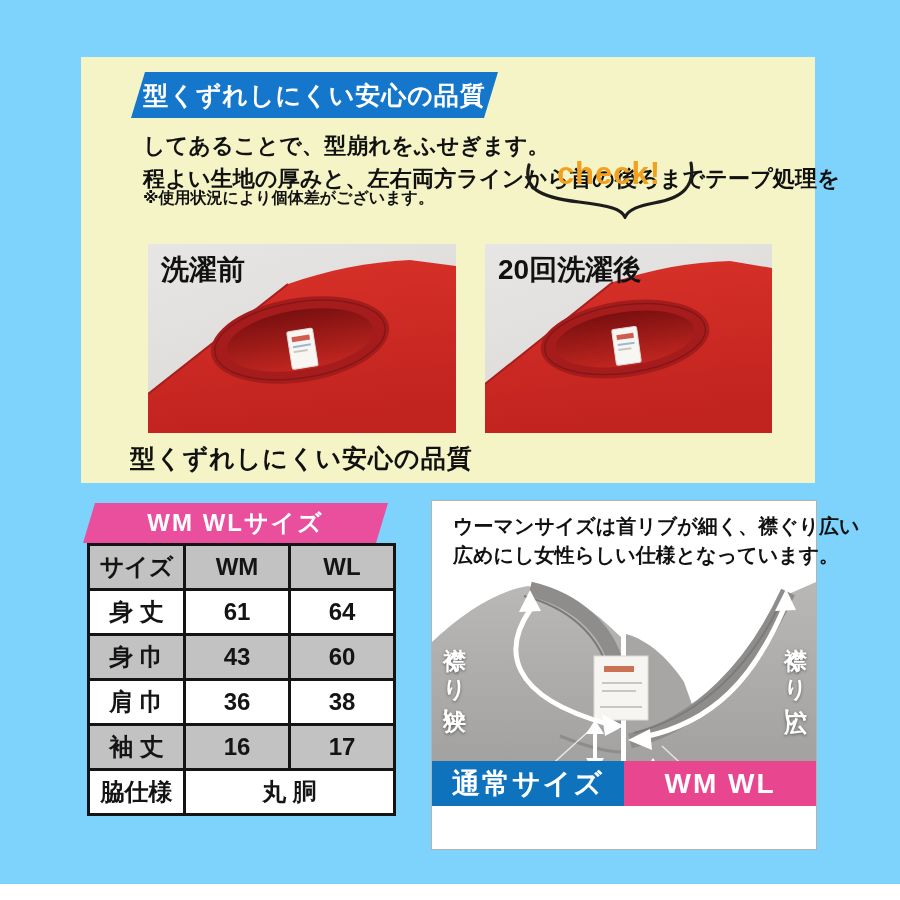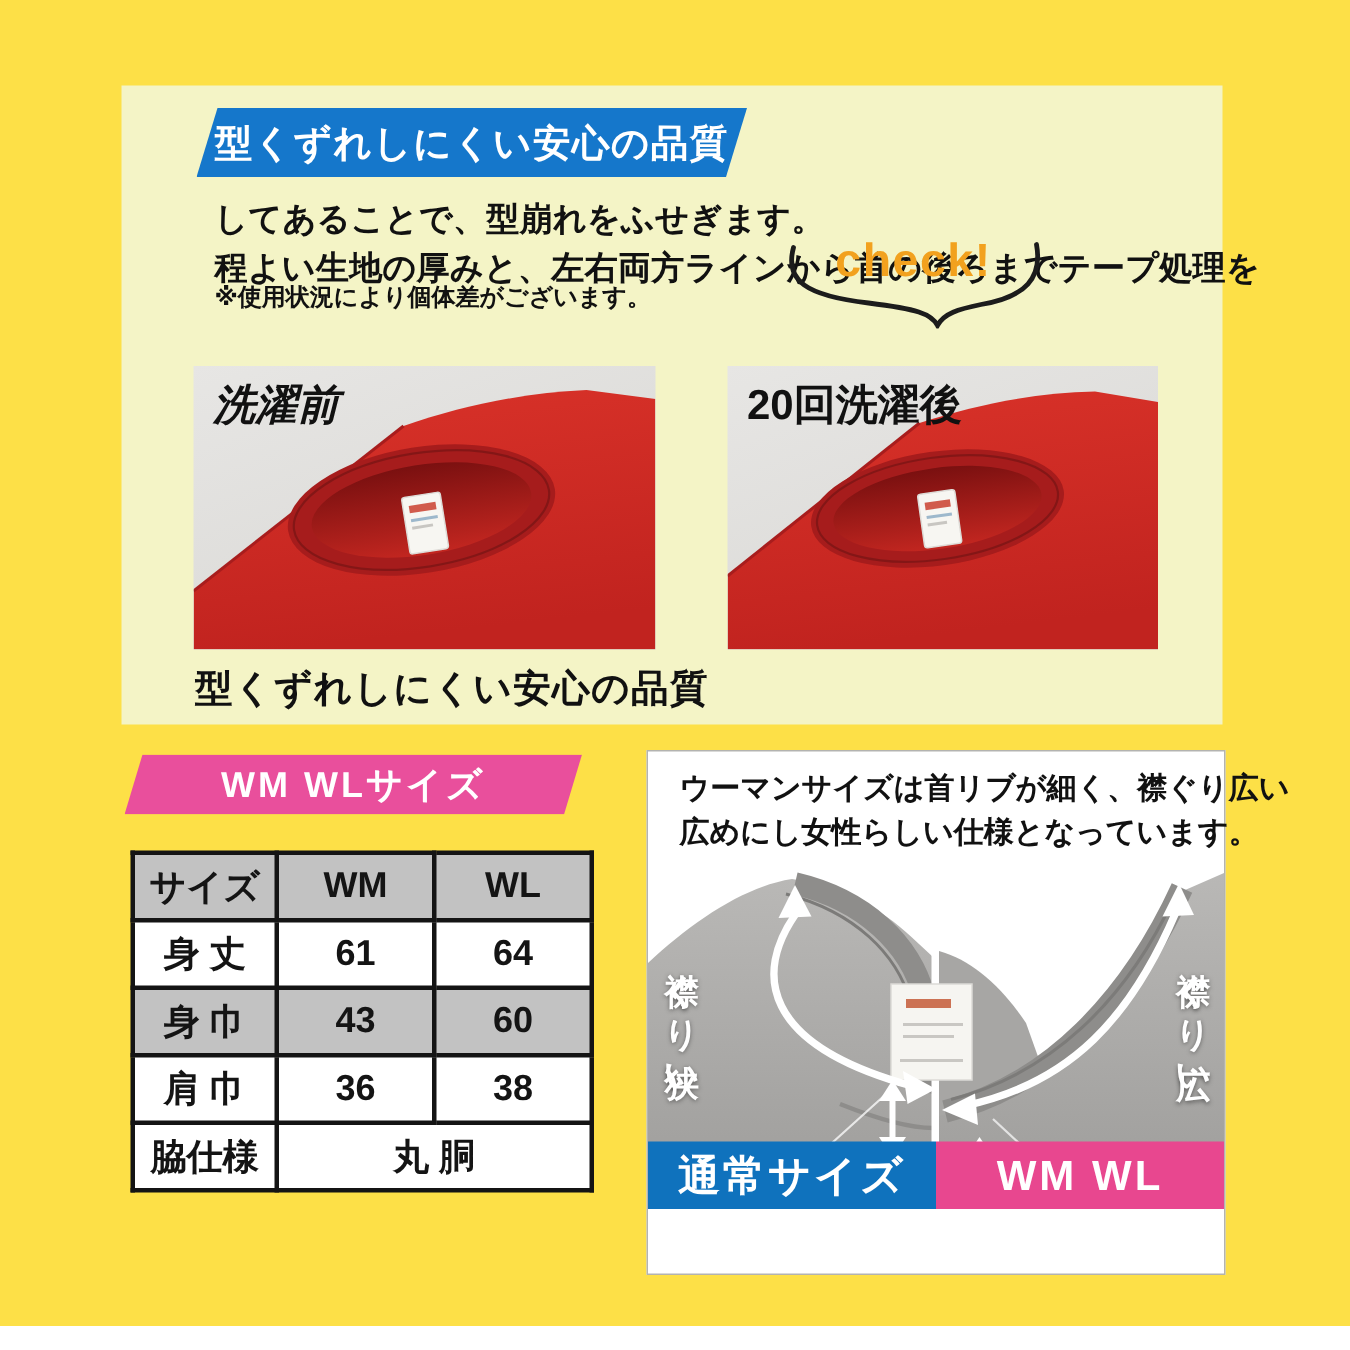--- a/index.html
+++ b/index.html
@@ -1,41 +1,41 @@
 <!DOCTYPE html>
 <html><head>
 <meta charset="utf-8">
 <style>
   html,body{margin:0;padding:0;}
   body{width:900px;height:900px;background:#ffffff;font-family:"Liberation Sans","DejaVu Sans",sans-serif;color:#111;}
-  #page{position:relative;width:900px;height:884px;overflow:hidden;background:#fde047;}
+  #page{position:relative;width:900px;height:884px;overflow:hidden;background:#7dd3fc;}
 
   
   .quality-panel{position:absolute;left:81px;top:57px;width:734px;height:426px;background:#f4f4c6;}
   .q-banner{position:absolute;left:50px;top:15px;width:367px;height:46px;background:#1577cb;
     clip-path:polygon(14px 0,100% 0,calc(100% - 14px) 100%,0 100%);
     display:flex;align-items:center;justify-content:center;color:#fff;font-size:25px;font-weight:bold;letter-spacing:1px;}
   .q-desc{position:absolute;left:62px;top:72px;font-size:22px;font-weight:bold;line-height:33px;letter-spacing:0.2px;white-space:nowrap;}
   .q-note{position:absolute;left:62px;top:131px;font-size:16px;font-weight:bold;white-space:nowrap;}
   .check-bubble{position:absolute;left:438px;top:88px;width:180px;height:74px;}
   .check-text{position:absolute;left:0;top:0;width:100%;text-align:center;color:#f2a11e;font-size:31px;font-weight:bold;letter-spacing:1px;margin-top:11px;}
   .check-brace{position:absolute;left:0;top:16px;}
 
   .photo{position:absolute;top:187px;height:189px;overflow:hidden;background:linear-gradient(160deg,#e7e6e4,#d7d6d3);}
-  .photo.before{left:48px;width:308px;font-style:italic;}
+  .photo.before{left:67px;width:308px;}
   .photo.after{left:404px;width:287px;}
   .photo svg{position:absolute;left:0;top:0;width:100%;height:100%;}
   .photo-label{position:absolute;left:13px;top:7px;font-size:28px;font-weight:bold;color:#111;z-index:2;}
   .q-caption{position:absolute;left:49px;top:385px;font-size:25px;font-weight:bold;letter-spacing:1px;white-space:nowrap;}
 
   
   .size-banner{position:absolute;left:83px;top:503px;width:305px;height:40px;background:#e94f9c;
     clip-path:polygon(12px 0,100% 0,calc(100% - 12px) 100%,0 100%);
     display:flex;align-items:center;justify-content:center;color:#fff;font-size:24px;font-weight:bold;letter-spacing:2px;}
-  .size-table{position:absolute;left:87px;top:567px;border-collapse:collapse;table-layout:fixed;width:306px;padding-left:48px;}
+  .size-table{position:absolute;left:87px;top:543px;border-collapse:collapse;table-layout:fixed;width:306px;padding-left:48px;}
   .size-table td,.size-table th{border:3px solid #141414;text-align:center;vertical-align:middle;
     font-size:24px;height:42px;padding:0;color:#141414;}
   .size-table th{font-weight:bold;}
   .size-table td.num{font-weight:bold;}
   .size-table td.lbl{font-weight:bold;}
   .row-gray th,.row-gray td{background:#c2c2c2;}
   .row-white td{background:#ffffff;}
 
   
   .woman-box{position:absolute;left:431px;top:500px;width:386px;height:350px;background:#fff;
@@ -164,20 +164,25 @@
     <tr class="row-gray">
       <td class="lbl">身 巾</td>
       <td class="num">43</td>
       <td class="num">60</td>
     </tr>
     <tr class="row-white">
       <td class="lbl">肩 巾</td>
       <td class="num">36</td>
       <td class="num">38</td>
     </tr>
+    <tr class="row-gray">
+      <td class="lbl">袖 丈</td>
+      <td class="num">16</td>
+      <td class="num">17</td>
+    </tr>
     <tr class="row-white">
       <td class="lbl">脇仕様</td>
       <td class="num" colspan="2">丸 胴</td>
     </tr>
   </tbody>
     </table>
 
   <div class="woman-box">
     <div class="w-desc">
       <div>ウーマンサイズは首リブが細く、襟ぐり広い</div>

